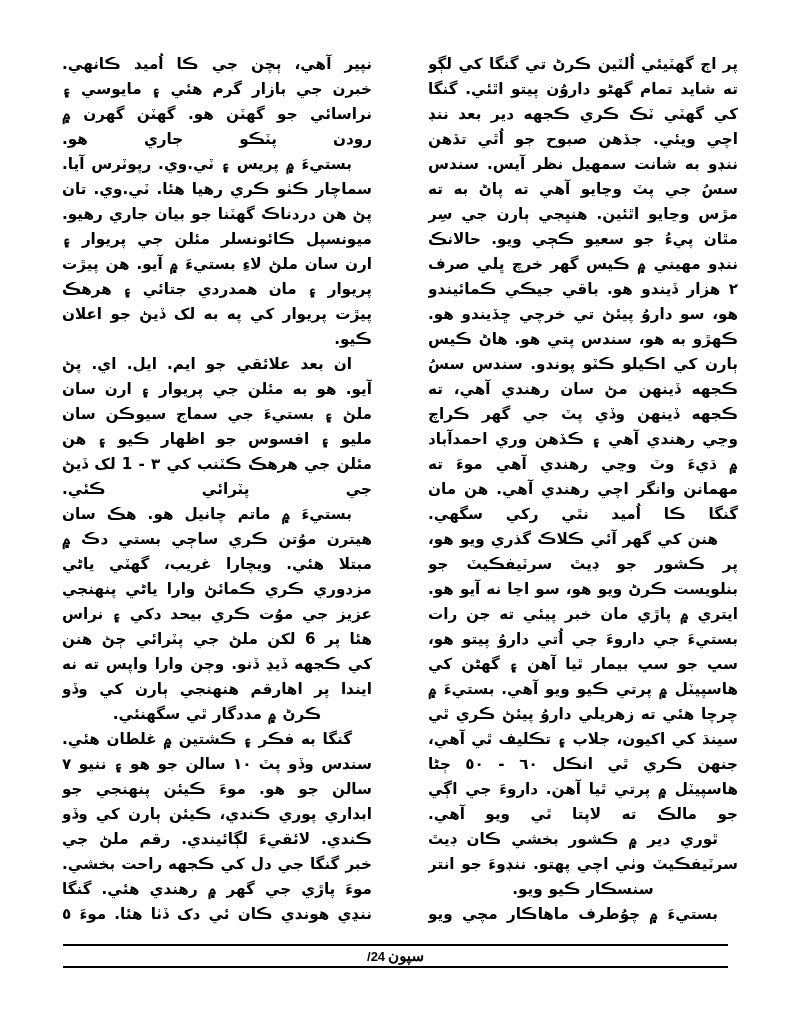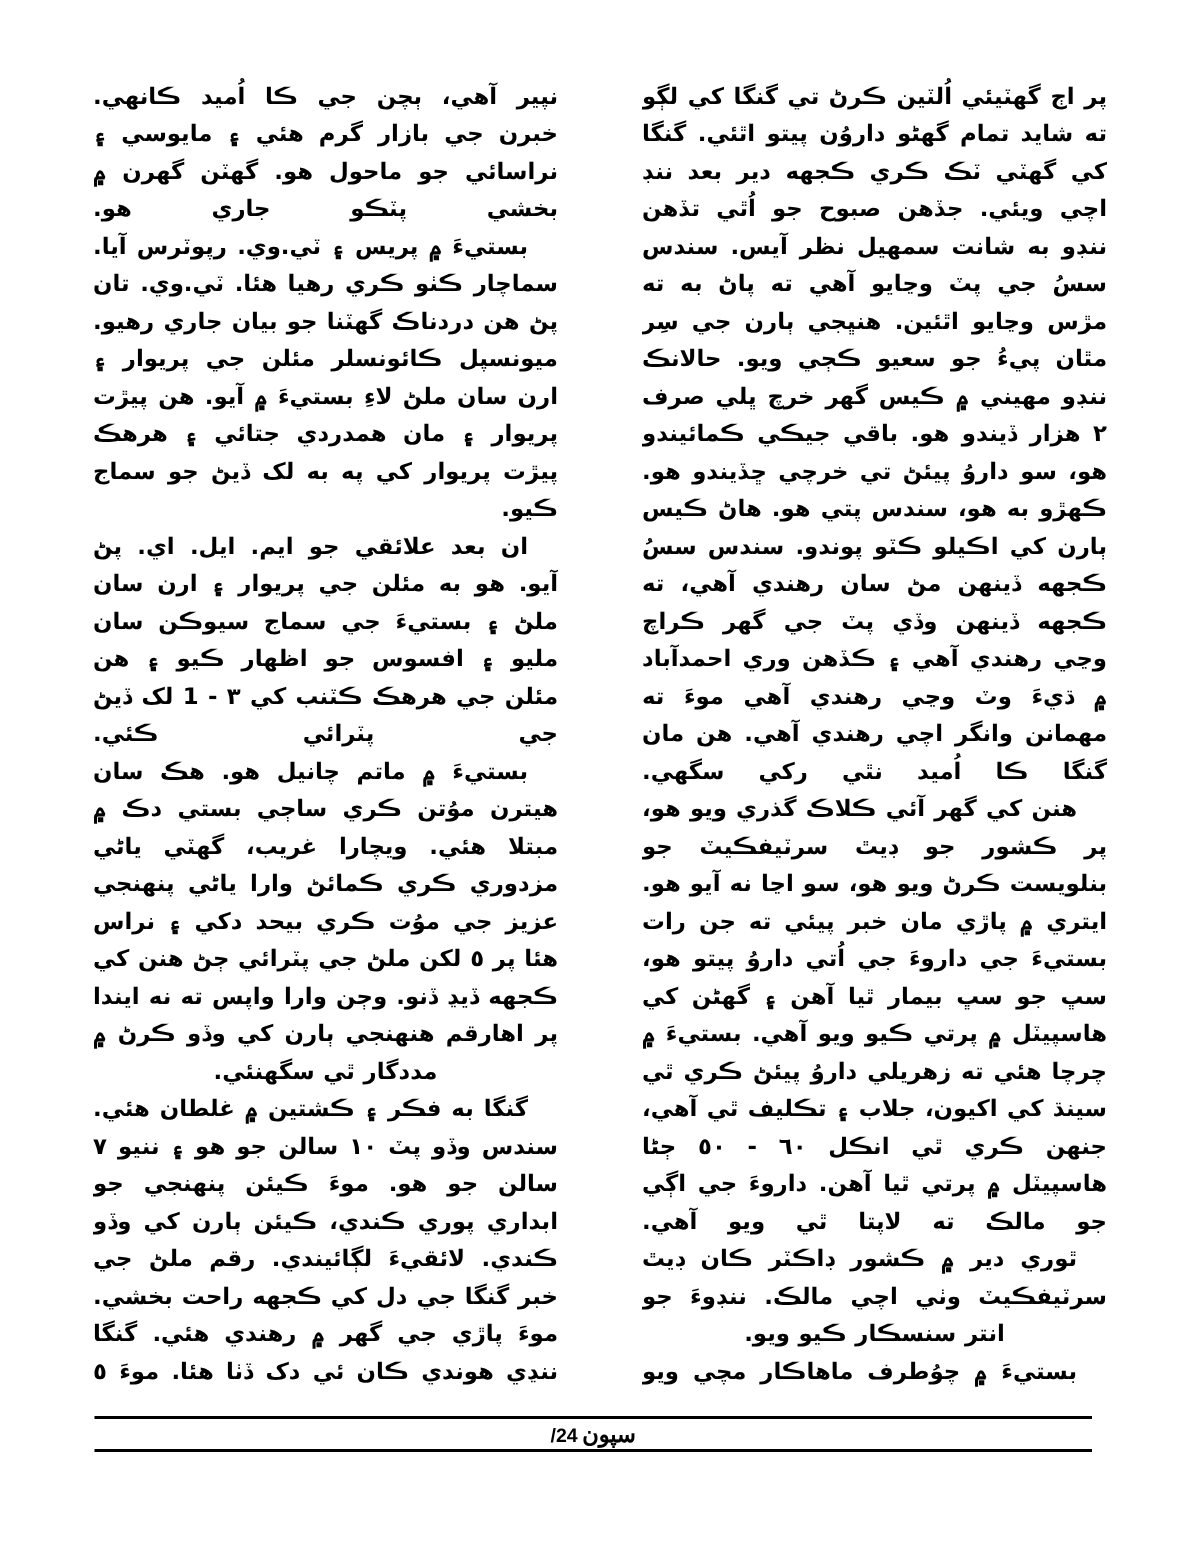--- a/index.html
+++ b/index.html
@@ -94,29 +94,29 @@
 </head>
 <body>
 
 <div class="page">
 
   <div class="content-area">
 
     <div class="column">
       <p class="para">پر اڄ گهٽيئي اُلٽين ڪرڻ تي گنگا کي لڳو ته شايد تمام گهڻو داروُن پيتو اٿئي. گنگا کي گهٽي ٽڪ ڪري ڪجهه دير بعد ننڊ اچي ويئي. جڏهن صبوح جو اُٿي تڏهن ننڊو به شانت سمهيل نظر آيس. سندس سسُ جي پٽ وڃايو آهي ته پاڻ به ته مڙس وڃايو اٿئين. هنڀجي ٻارن جي سِر مٿان پيءُ جو سعيو ڪڄي ويو. حالانڪ ننڊو مهيني ۾ ڪيس گهر خرچ ڀلي صرف ٢ هزار ڏيندو هو. باقي جيڪي ڪمائيندو هو، سو داروُ پيئڻ تي خرچي ڇڏيندو هو. ڪهڙو به هو، سندس پتي هو. هاڻ ڪيس ٻارن کي اڪيلو ڪٽو پوندو. سندس سسُ ڪجهه ڏينهن مڻ سان رهندي آهي، ته ڪجهه ڏينهن وڏي پٽ جي گهر ڪراچ وڃي رهندي آهي ۽ ڪڏهن وري احمدآباد ۾ ڌيءَ وٽ وڃي رهندي آهي موءَ ته مهمانن وانگر اچي رهندي آهي. هن مان گنگا ڪا اُميد نٿي رکي سگهي.</p>
       <p class="para indent">هنن کي گهر آئي ڪلاڪ گذري ويو هو، پر ڪشور جو ڊيٿ سرٽيفڪيٽ جو بنلويست ڪرڻ ويو هو، سو اڃا نه آيو هو. ايتري ۾ پاڙي مان خبر پيئي ته جن رات بستيءَ جي داروءَ جي اُتي داروُ پيتو هو، سڀ جو سڀ بيمار ٿيا آهن ۽ گهڻن کي هاسپيٽل ۾ پرتي ڪيو ويو آهي. بستيءَ ۾ چرچا هئي ته زهريلي داروُ پيئڻ ڪري ٿي سينڌ کي اکيون، جلاب ۽ تڪليف ٿي آهي، جنهن ڪري ٿي انڪل ٦٠ - ٥٠ ڄڻا هاسپيٽل ۾ پرتي ٿيا آهن. داروءَ جي اڳي جو مالڪ ته لاپتا ٿي ويو آهي.</p>
-      <p class="para indent last-natural">ٿوري دير ۾ ڪشور ڊاڪٽر ڪان ڊيٿ سرٽيفڪيٽ وٺي اچي مالڪ. ننڊوءَ جو انتر سنسڪار ڪيو ويو.</p>
+      <p class="para indent last-natural">ٿوري دير ۾ ڪشور بخشي ڪان ڊيٿ سرٽيفڪيٽ وٺي اچي پهتو. ننڊوءَ جو انتر سنسڪار ڪيو ويو.</p>
       <p class="para indent">بستيءَ ۾ چوُطرف ماهاڪار مچي ويو هو. هاسپيٽل ۾ پرتي ٿيندڙن جو عدد وڌندو ويو. ٿوري دير ۾ خبر آئي ته هاسپيٽل ۾ پرتي ڪيلن مان گهڻا گذر ڪري ويا آهن. مئلن جو انداز ٨٠ - ٧٠ تائين پڻ ۾ ٿي آيو. ١٠ - ٨ ڄڻا اڃا جيئرا آهن، پر سندن حالت پڻ گ</p>
     </div>
 
     <div class="column">
-      <p class="para">نپير آهي، ٻچن جي ڪا اُميد ڪانهي. خبرن جي بازار گرم هئي ۽ مايوسي ۽ نراسائي جو ماحول هو. گهٽن گهرن ۾ بخشي پٽڪو جاري هو.</p>
-      <p class="para indent">بستيءَ ۾ پريس ۽ ٽي.وي. رپوٽرس آيا. سماچار ڪٺو ڪري رهيا هئا. ٽي.وي. تان پڻ هن دردناڪ گهٽنا جو بيان جاري رهيو. ميونسپل ڪائونسلر مئلن جي پريوار ۽ ارن سان ملڻ لاءِ بستيءَ ۾ آيو. هن پيڙت پريوار ۽ مان همدردي جتائي ۽ هرهڪ پيڙت پريوار کي په به لک ڏيڻ جو سماج ڪيو.</p>
+      <p class="para">نپير آهي، ٻچن جي ڪا اُميد ڪانهي. خبرن جي بازار گرم هئي ۽ مايوسي ۽ نراسائي جو گهٽن هو. گهٽن گهرن ۾ رودن پٽڪو جاري هو.</p>
+      <p class="para indent">بستيءَ ۾ پريس ۽ ٽي.وي. رپوٽرس آيا. سماچار ڪٺو ڪري رهيا هئا. ٽي.وي. تان پڻ هن دردناڪ گهٽنا جو بيان جاري رهيو. ميونسپل ڪائونسلر مئلن جي پريوار ۽ ارن سان ملڻ لاءِ بستيءَ ۾ آيو. هن پيڙت پريوار ۽ مان همدردي جتائي ۽ هرهڪ پيڙت پريوار کي په به لک ڏيڻ جو اعلان ڪيو.</p>
       <p class="para indent">ان بعد علائقي جو ايم. ايل. اي. پڻ آيو. هو به مئلن جي پريوار ۽ ارن سان ملڻ ۽ بستيءَ جي سماج سيوڪن سان مليو ۽ افسوس جو اظهار ڪيو ۽ هن مئلن جي هرهڪ ڪٽنب کي ٣ - 1 لک ڏيڻ جي پٽرائي ڪئي.</p>
-      <p class="para indent last-natural">بستيءَ ۾ ماتم چانيل هو. هڪ سان هيترن موُتن ڪري ساڄي بستي دڪ ۾ مبتلا هئي. ويچارا غريب، گهٽي ياڻي مزدوري ڪري ڪمائڻ وارا ياڻي پنهنجي عزيز جي موُت ڪري بيحد دکي ۽ نراس هئا پر ٥ لکن ملڻ جي پٽرائي ڄڻ هنن کي ڪجهه ڏيڍ ڏنو. وڄن وارا واپس ته نه ايندا پر اهارقم هنهنجي ٻارن کي وڏو ڪرڻ ۾ مددگار ٿي سگهنئي.</p>
+      <p class="para indent last-natural">بستيءَ ۾ ماتم چانيل هو. هڪ سان هيترن موُتن ڪري ساڄي بستي دڪ ۾ مبتلا هئي. ويچارا غريب، گهٽي ياڻي مزدوري ڪري ڪمائڻ وارا ياڻي پنهنجي عزيز جي موُت ڪري بيحد دکي ۽ نراس هئا پر 6 لکن ملڻ جي پٽرائي ڄڻ هنن کي ڪجهه ڏيڍ ڏنو. وڄن وارا واپس ته نه ايندا پر اهارقم هنهنجي ٻارن کي وڏو ڪرڻ ۾ مددگار ٿي سگهنئي.</p>
       <p class="para indent">گنگا به فڪر ۽ ڪشتين ۾ غلطان هئي. سندس وڏو پٽ ١٠ سالن جو هو ۽ ننيو ٧ سالن جو هو. موءَ ڪيئن پنهنجي جو ابداري پوري ڪندي، ڪيئن ٻارن کي وڏو ڪندي. لائقيءَ لڳائيندي. رقم ملڻ جي خبر گنگا جي دل کي ڪجهه راحت بخشي. موءَ پاڙي جي گهر ۾ رهندي هئي. گنگا ننڍي هوندي ڪان ئي دک ڏٺا هئا. موءَ ٥ سالن جي هئي ته هنجا ماءُ پيءُ ائڪسيڊنٽ ۾ مري ويا هئا. هنڪي نانيءَ پاليو ۽ نانيءَ جي گذرڻ بعد هوءَ ماسي گوُريءَ وٽ پلي. جنهن ئي ننڊو پيوڙي سان هنڀجي شادي ڪرائي هئي.</p>
 
     </div>
 
   </div>
 
   <div class="footer">
     <div class="rule top"></div>
     <div class="footer-inner">
       <span class="footer-text">سپون</span>

